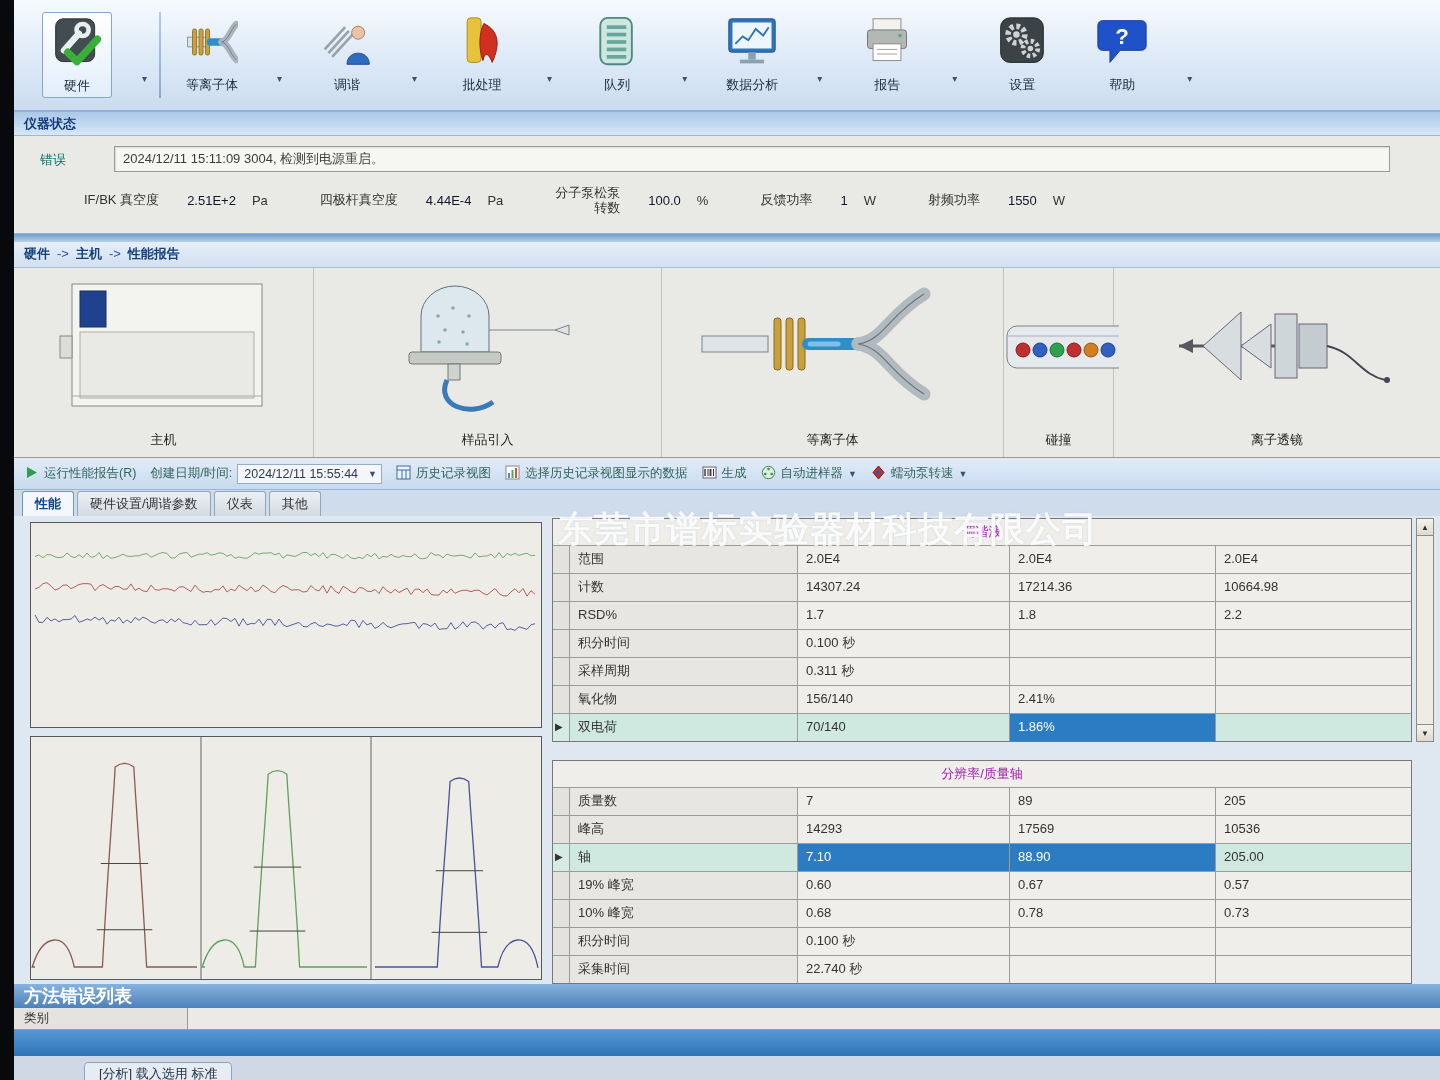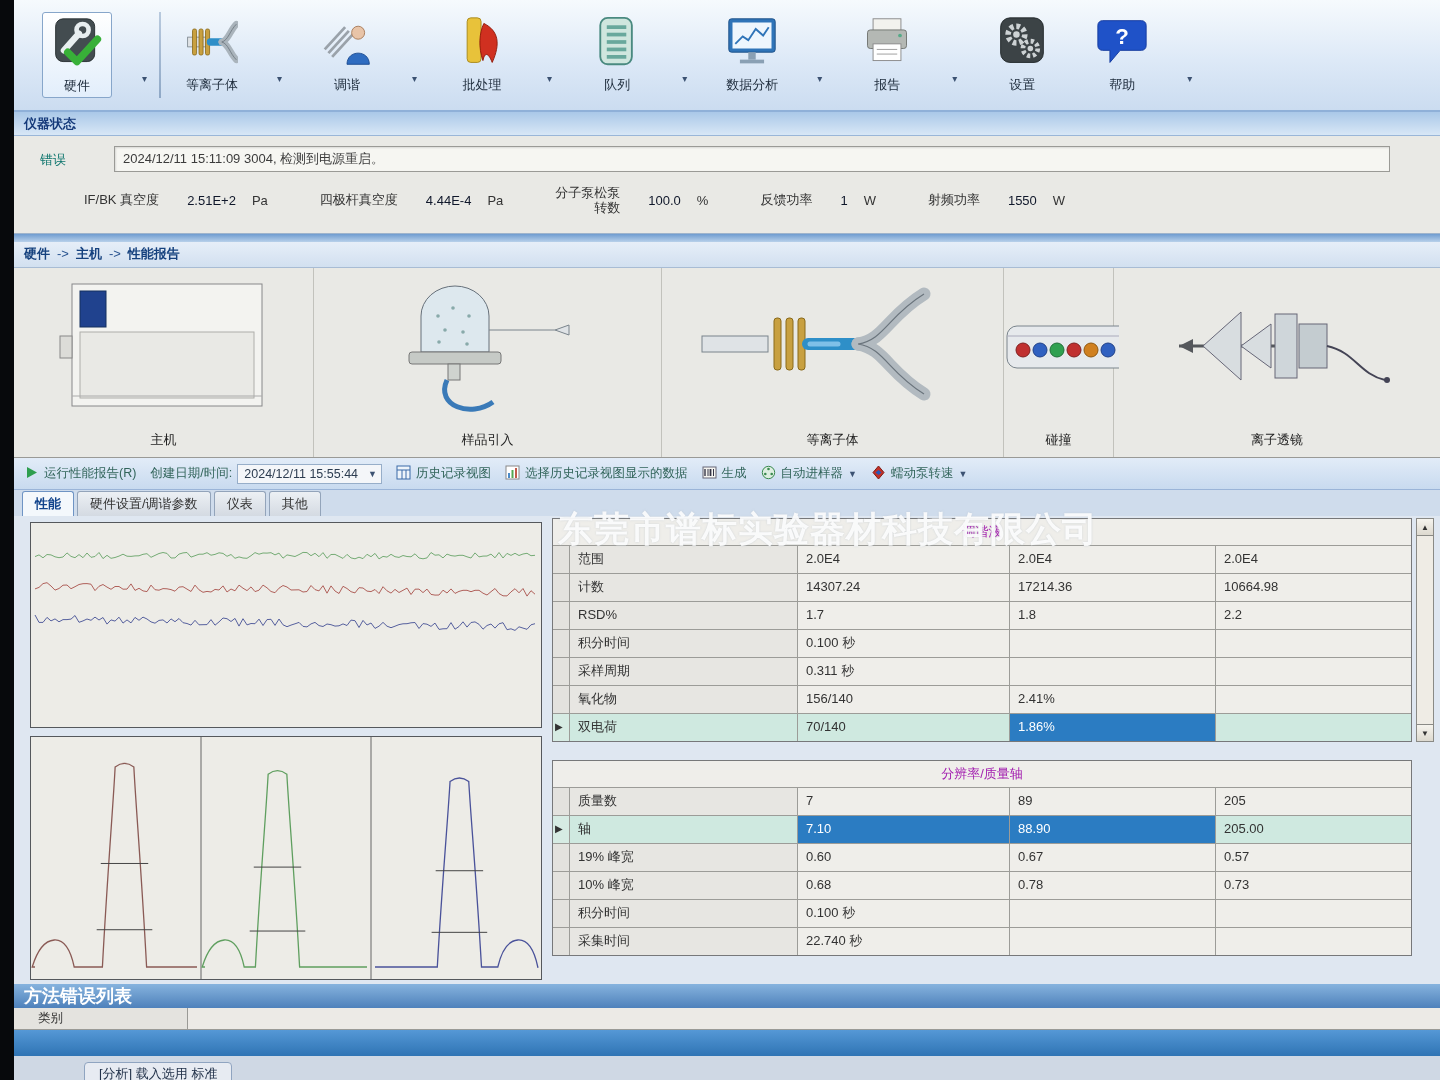--- a/index.html
+++ b/index.html
@@ -109,21 +109,21 @@
     border-bottom:1px solid #8a8a86; text-align:center; font-size:8px; line-height:17px; color:#333; cursor:pointer; }
   .vs-btn.down { bottom:0; border-top:1px solid #8a8a86; border-bottom:none; }
 
   
   .err-panel-header { position:absolute; left:0; top:984px; width:100%; height:24px;
     background:linear-gradient(#86b3de,#4e81bb); color:#fff; font-size:18px; font-weight:bold;
     line-height:24px; padding-left:10px; }
   .err-cat-row { position:absolute; left:0; top:1008px; width:100%; height:22px; background:#eceae6;
     border-bottom:1px solid #9a9a96; }
   .err-cat-cell { width:174px; height:100%; background:#e4e3df; border-right:1px solid #9a9a96;
-    font-size:12.5px; color:#333; line-height:21px; padding-left:24px; }
+    font-size:12.5px; color:#333; line-height:21px; padding-left:10px; }
   .err-body { position:absolute; left:0; top:1030px; width:100%; height:26px;
     background:linear-gradient(#5598d6,#2f74b4); }
 
   
   .bottom-bar { position:absolute; left:0; top:1056px; width:100%; height:24px; background:#cfd8e4; }
   .bottom-tab { position:absolute; left:70px; top:6px; height:24px; background:#e7ebf2;
     border:1px solid #8fa4c0; border-radius:4px 4px 0 0; font-size:13px; color:#22324a;
     line-height:22px; padding:0 14px; white-space:nowrap; }
 
   
@@ -497,20 +497,27 @@
     </div>
     <div class="dtable" id="table-resolution">
         <div class="t-title">分辨率/质量轴</div>
         <div class="t-row">
           <div class="t-marker"></div>
           <div class="t-label">质量数</div>
           <div class="t-cell">7</div>
           <div class="t-cell">89</div>
           <div class="t-cell">205</div>
         </div>
+        <div class="t-row">
+          <div class="t-marker"></div>
+          <div class="t-label">峰高</div>
+          <div class="t-cell">14293</div>
+          <div class="t-cell">17569</div>
+          <div class="t-cell">10536</div>
+        </div>
         <div class="t-row sel">
           <div class="t-marker">▶</div>
           <div class="t-label">轴</div>
           <div class="t-cell hl">7.10</div>
           <div class="t-cell hl">88.90</div>
           <div class="t-cell">205.00</div>
         </div>
         <div class="t-row">
           <div class="t-marker"></div>
           <div class="t-label">19% 峰宽</div>

